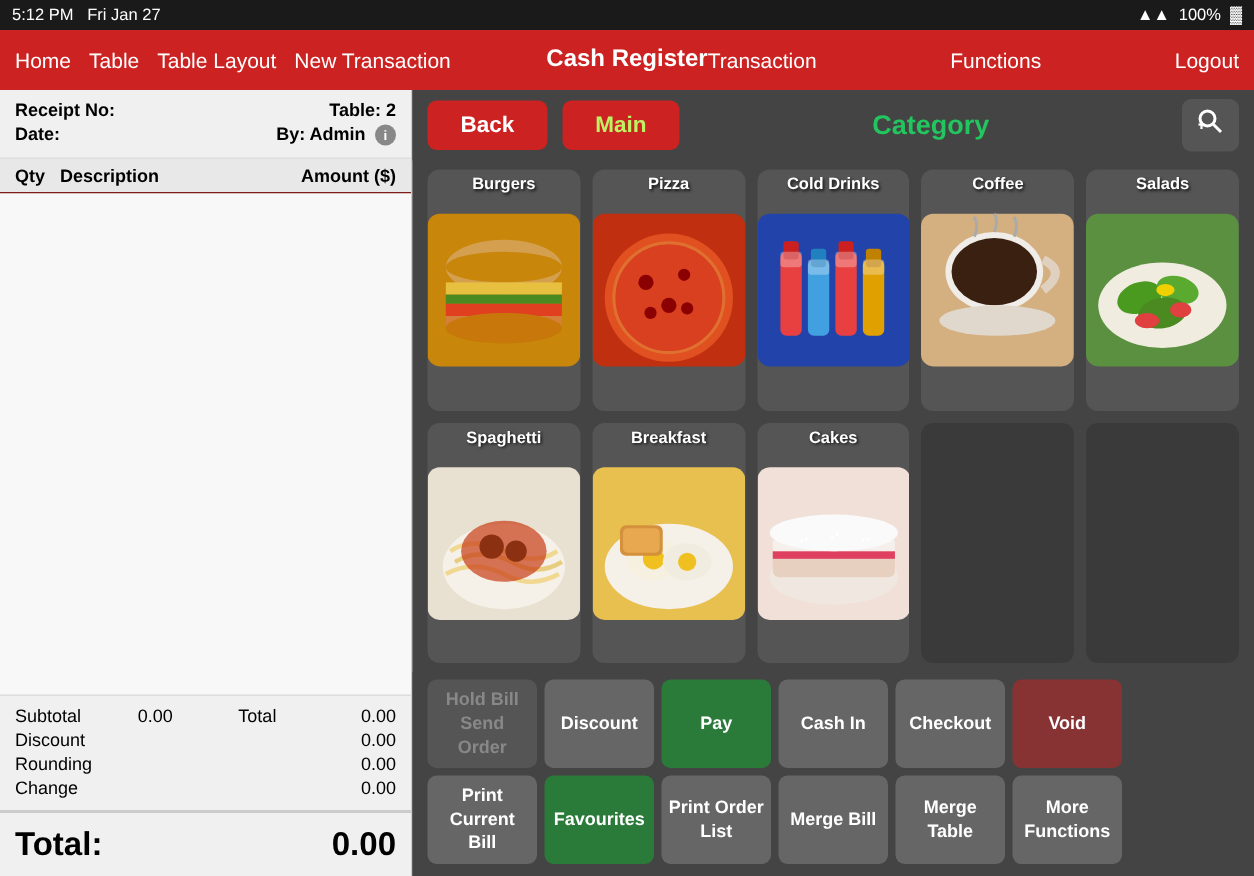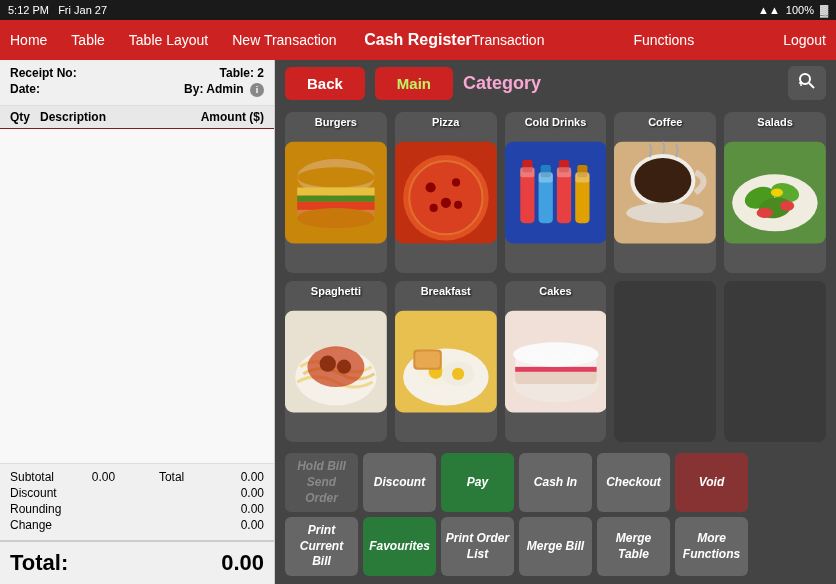--- a/index.html
+++ b/index.html
@@ -34,21 +34,21 @@
       background: #cc2222;
       color: #fff;
       height: 40px;
       display: flex;
       align-items: center;
       padding: 0 10px;
     }
     #top-nav .nav-left {
       display: flex;
       align-items: flex-end;
-      gap: 24px;
+      gap: 12px;
       flex: 1;
     }
     #top-nav .nav-center {
       font-size: 16px;
       font-weight: bold;
       color: #fff;
     }
     #top-nav .nav-right {
       display: flex;
       align-items: center;
@@ -179,24 +179,24 @@
       color: #bef264;
       border: none;
       border-radius: 6px;
       padding: 8px 22px;
       font-size: 15px;
       font-weight: bold;
       cursor: pointer;
     }
     #right-top .category-label {
       flex: 1;
-      text-align: left;
+      text-align: center;
       font-size: 18px;
       font-weight: bold;
-      color: #f9a8d4;
+      color: #22c55e;
     }
     #right-top .search-icon-btn {
       background: #555;
       border: none;
       border-radius: 6px;
       padding: 6px 10px;
       cursor: pointer;
       color: #fff;
       font-size: 16px;
     }
@@ -248,21 +248,20 @@
       background: #666;
       color: #fff;
       border: none;
       border-radius: 6px;
       padding: 6px 4px;
       font-size: 12px;
       font-weight: bold;
       cursor: pointer;
       text-align: center;
       line-height: 1.3;
-      font-style: italic;
     }
     .btn-action.green { background: #2a7a3a; }
     .btn-action.dark-red { background: #883333; }
     .btn-action.disabled { background: #555; color: #888; cursor: default; }
 
     
     .food-svg {
       width: 100%;
       height: 100%;
     }

